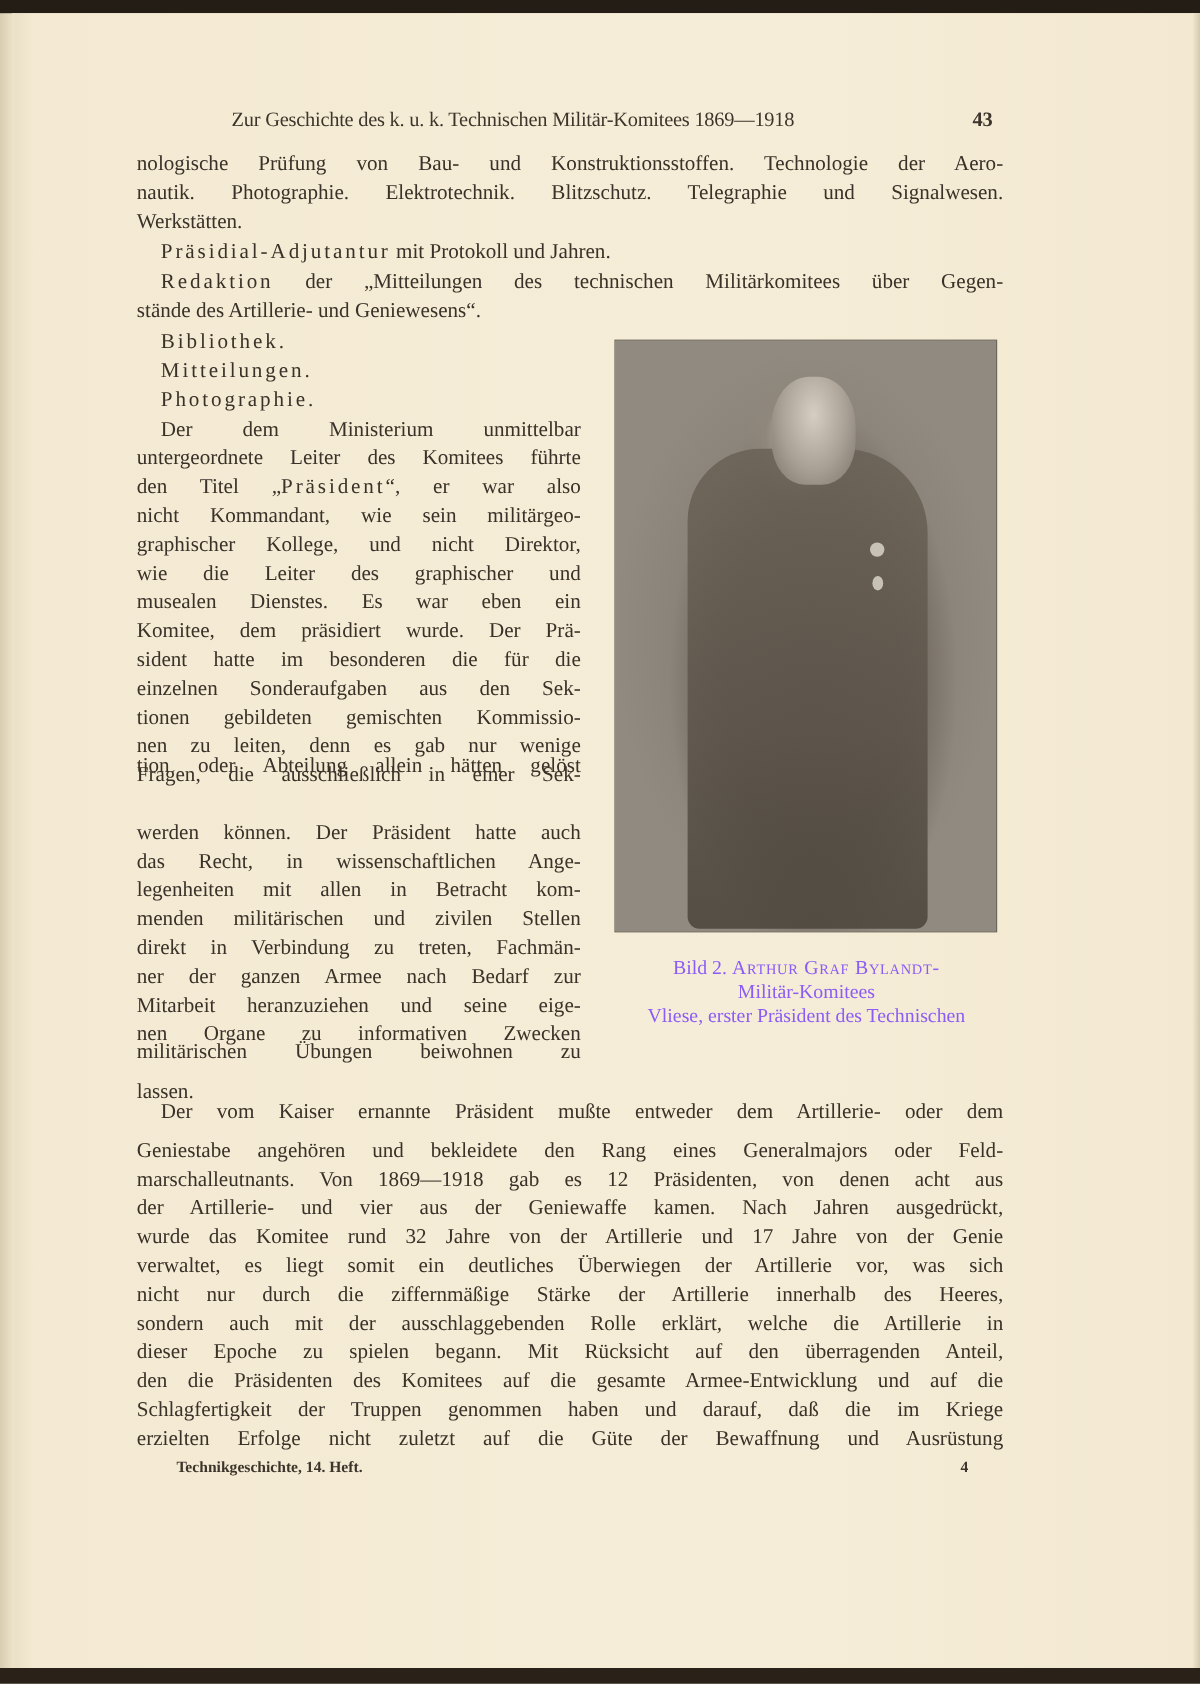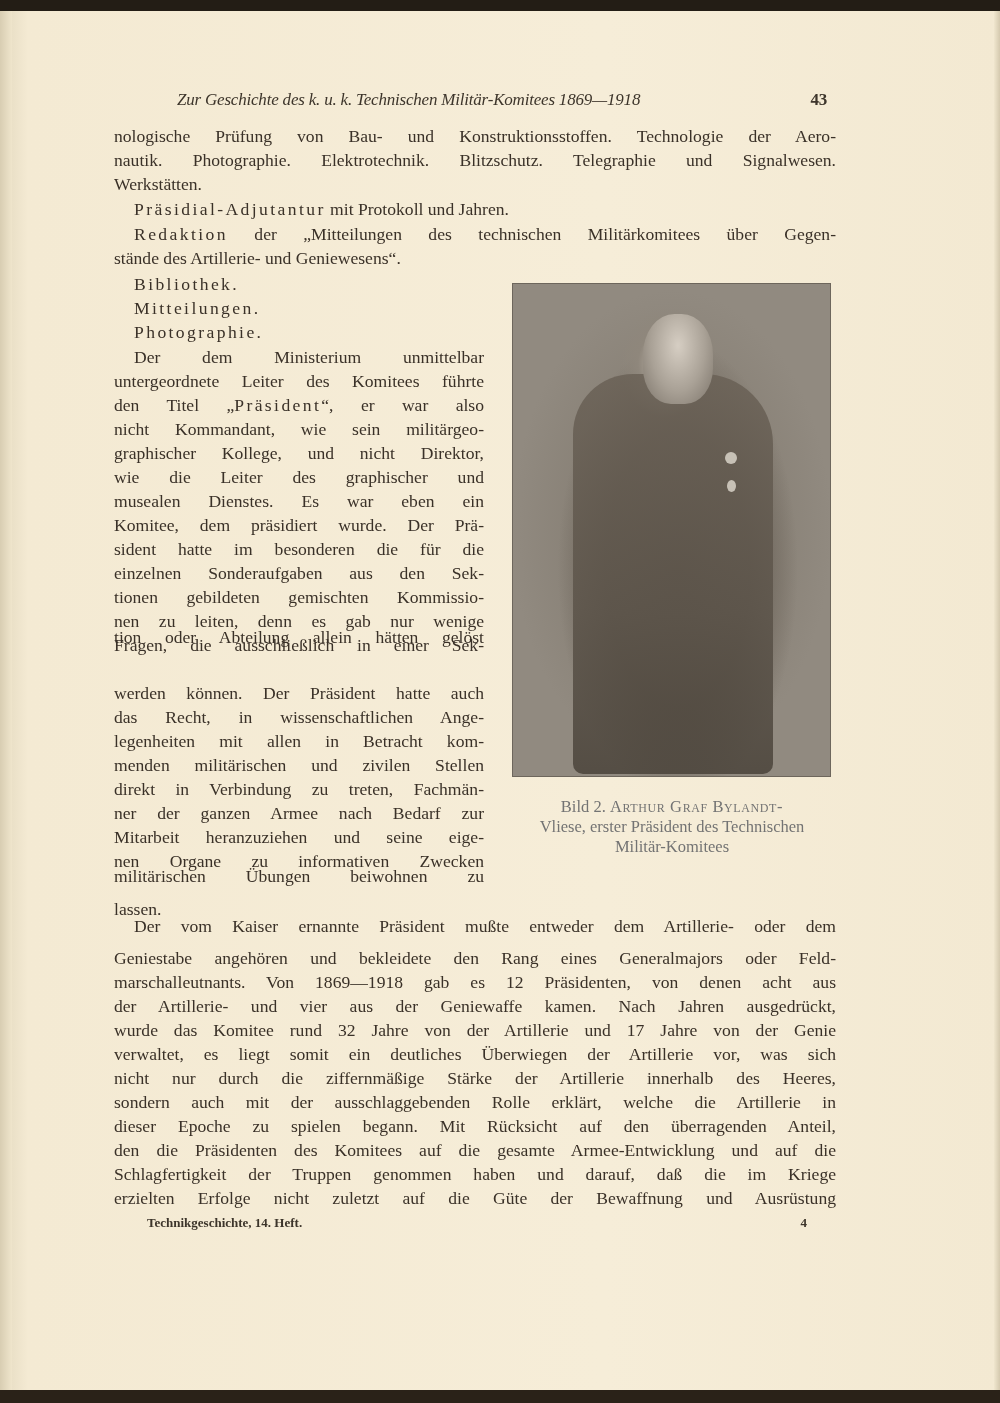--- a/index.html
+++ b/index.html
@@ -16,21 +16,21 @@
     background: #f5ecd6;
     background-image: linear-gradient(90deg, #e9dfc6 0px, #f4ead3 18px, #f6edd8 60%, #f3e9d2 100%);
   }
   .page-edge-left { position: absolute; left: 0; top: 11px; width: 12px; height: 1380px; background: linear-gradient(90deg, #d8cdb2, #efe5cc); }
   .page-edge-right { position: absolute; right: 0; top: 11px; width: 6px; height: 1380px; background: linear-gradient(90deg, #f0e6ce, #d4c9ae); }
 
   .running-head {
     position: absolute; top: 90px; left: 177px; width: 650px; height: 22px;
     font-size: 17px; letter-spacing: -0.2px; color: #3d352b;
   }
-  .running-head .title { position: absolute; left: 0; top: 0; font-style: italic; }
+  .running-head .title { position: absolute; left: 16px; top: 0; }
   .running-head .pno { position: absolute; right: 0; top: 0; font-weight: bold; }
 
   .line {
     position: absolute; left: 114px; width: 722px; font-size: 17.6px; line-height: 24px;
     white-space: nowrap; text-align: justify; text-align-last: justify; color: #3a3128;
   }
   .line.last { text-align-last: left; }
   .line.narrow { width: 370px; }
   .line.indent { left: 134px; width: 702px; }
   .line.indent.narrow { width: 350px; }
@@ -51,21 +51,21 @@
   }
   .photo .head-shape {
     position: absolute; left: 130px; top: 30px; width: 70px; height: 90px;
     background: radial-gradient(ellipse at 50% 35%, #d6cec3 0%, #a9a196 55%, #7b7369 100%);
     border-radius: 45% 45% 40% 40%;
   }
   .photo .medal { position: absolute; width: 12px; height: 12px; background: #d8d2c8; border-radius: 50%; opacity: 0.85; }
 
   .caption {
     position: absolute; left: 507px; top: 797px; width: 330px; text-align: center;
-    font-size: 16.5px; line-height: 20px; color: #737373;
+    font-size: 16.5px; line-height: 20px; color: #8b5cf6;
   }
   .caption .sc { font-variant: small-caps; letter-spacing: 0.6px; }
 
   .footer {
     position: absolute; top: 1215px; left: 147px; width: 660px; font-size: 13px; font-weight: bold; color: #3d352b;
   }
   .footer .left { position: absolute; left: 0; top: 0; }
   .footer .right { position: absolute; right: 0; top: 0; }
 </style>
 </head>
@@ -121,22 +121,22 @@
 
 <div class="photo" title="Portrait photograph of Arthur Graf Bylandt-Rheidt in military uniform">
   <div class="figure-shape"></div>
   <div class="head-shape"></div>
   <div class="medal" style="left:212px; top:168px;"></div>
   <div class="medal" style="left:214px; top:196px; width:9px; height:12px;"></div>
 </div>
 
 <div class="caption">
   <div><span>Bild 2. </span><span class="sc">Arthur Graf Bylandt-</span></div>
+  <div>Militär-Komitees</div>
   <div>Vliese, erster Präsident des Technischen</div>
-  <div>Militär-Komitees</div>
 </div>
 
 <div class="line indent" style="top:914px">Der vom Kaiser ernannte Präsident mußte entweder dem Artillerie- oder dem</div>
 <div class="line" style="top:946px">Geniestabe angehören und bekleidete den Rang eines Generalmajors oder Feld-</div>
 <div class="line" style="top:970px">marschalleutnants. Von 1869—1918 gab es 12 Präsidenten, von denen acht aus</div>
 <div class="line" style="top:994px">der Artillerie- und vier aus der Geniewaffe kamen. Nach Jahren ausgedrückt,</div>
 <div class="line" style="top:1018px">wurde das Komitee rund 32 Jahre von der Artillerie und 17 Jahre von der Genie</div>
 <div class="line" style="top:1042px">verwaltet, es liegt somit ein deutliches Überwiegen der Artillerie vor, was sich</div>
 <div class="line" style="top:1066px">nicht nur durch die ziffernmäßige Stärke der Artillerie innerhalb des Heeres,</div>
 <div class="line" style="top:1090px">sondern auch mit der ausschlaggebenden Rolle erklärt, welche die Artillerie in</div>

